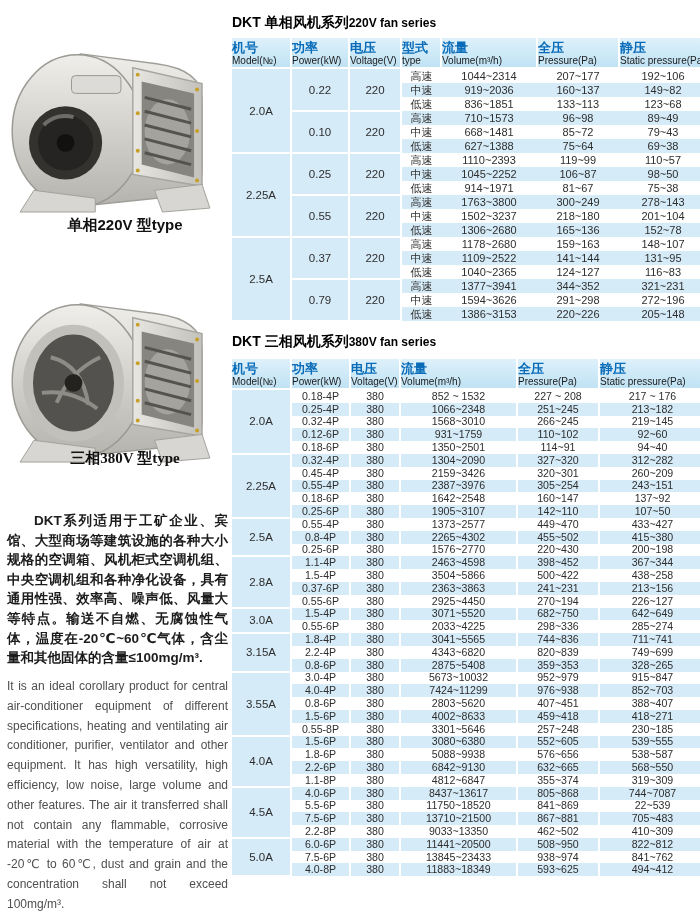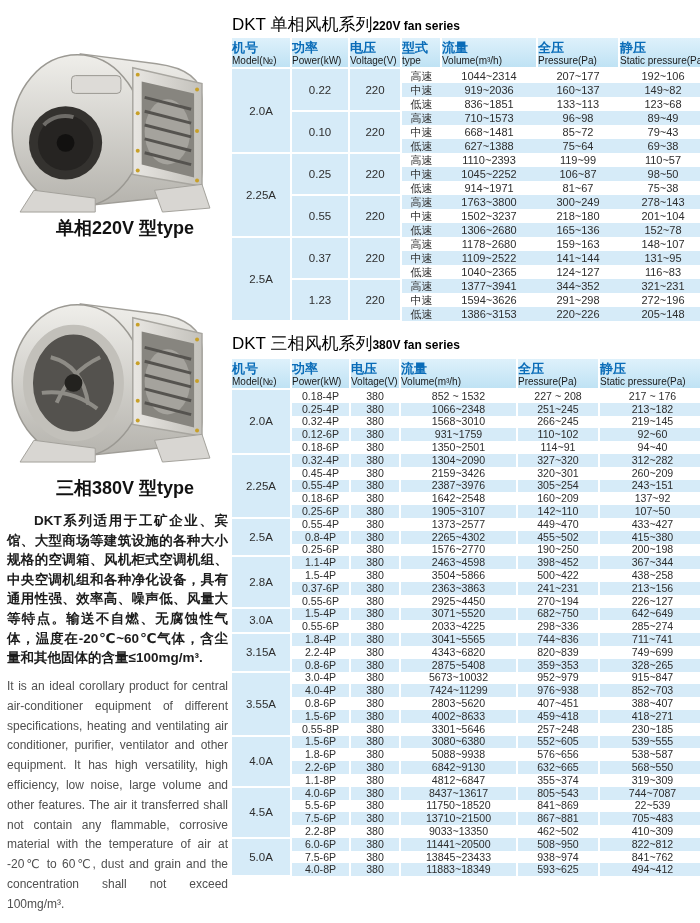--- a/index.html
+++ b/index.html
@@ -5,32 +5,32 @@
   html,body{margin:0;padding:0;background:#e9e9e9;}
   .page{position:relative;width:700px;height:923px;background:#ffffff;margin:0 auto;
         font-family:"Liberation Sans","DejaVu Sans",sans-serif;overflow:hidden;}
 
   
   .left-col{position:absolute;left:0;top:0;width:232px;height:923px;}
   .fanimg{position:absolute;left:6px;width:218px;height:174px;}
   .fan1{top:42px;}
   .fan2{top:292px;}
   .fan-caption{position:absolute;left:30px;width:190px;text-align:center;
-               font-size:18px;font-weight:bold;color:#111;}
+               font-size:15px;font-weight:bold;color:#111;}
   .cap1{top:216px;}
-  .cap2{top:476px;}
+  .cap2{top:449px;font-family:Liberation Serif, serif;}
   .cn-text{position:absolute;left:7px;top:511px;width:221px;font-size:13.5px;font-weight:bold;
            color:#1c1c1c;line-height:19.6px;text-align:justify;text-indent:2em;}
   .en-text{position:absolute;left:7px;top:677px;width:221px;font-size:12px;color:#4f4f4f;
            line-height:19.8px;text-align:justify;}
 
   
   .right-col{position:absolute;left:230px;top:0;width:464px;height:923px;}
   .tbl-title{position:absolute;left:2px;white-space:nowrap;}
-  .tbl-title .cn{font-size:17px;font-weight:normal;color:#000;}
+  .tbl-title .cn{font-size:14px;font-weight:bold;color:#000;}
   .tbl-title .en{font-size:12px;font-weight:bold;color:#000;}
   #t1-title{top:13px;}
   #t2-title{top:332px;}
 
   table{border-collapse:collapse;table-layout:fixed;width:462px;position:absolute;left:0;}
   #table1{top:36px;}
   #table2{top:357px;}
 
   th{padding:0;height:29px;vertical-align:middle;text-align:left;
      background:linear-gradient(180deg,#def1fb 0%,#bfe2f4 100%);border:2px solid #fff;}
@@ -280,21 +280,21 @@
             <td class="dcell blue">141~144</td>
             <td class="dcell blue">131~95</td>
           </tr>
           <tr>
             <td class="dcell">低速</td>
             <td class="dcell">1040~2365</td>
             <td class="dcell">124~127</td>
             <td class="dcell">116~83</td>
           </tr>
           <tr>
-            <td class="mcell" rowspan="3">1.23</td>
+            <td class="mcell" rowspan="3">0.79</td>
             <td class="mcell" rowspan="3">220</td>
             <td class="dcell blue">高速</td>
             <td class="dcell blue">1377~3941</td>
             <td class="dcell blue">344~352</td>
             <td class="dcell blue">321~231</td>
           </tr>
           <tr>
             <td class="dcell">中速</td>
             <td class="dcell">1594~3626</td>
             <td class="dcell">291~298</td>
@@ -397,21 +397,21 @@
             <td class="dcell2 blue">0.55-4P</td>
             <td class="dcell2 blue">380</td>
             <td class="dcell2 blue">2387~3976</td>
             <td class="dcell2 blue">305~254</td>
             <td class="dcell2 blue">243~151</td>
           </tr>
           <tr>
             <td class="dcell2">0.18-6P</td>
             <td class="dcell2">380</td>
             <td class="dcell2">1642~2548</td>
-            <td class="dcell2">160~209</td>
+            <td class="dcell2">160~147</td>
             <td class="dcell2">137~92</td>
           </tr>
           <tr>
             <td class="dcell2 blue">0.25-6P</td>
             <td class="dcell2 blue">380</td>
             <td class="dcell2 blue">1905~3107</td>
             <td class="dcell2 blue">142~110</td>
             <td class="dcell2 blue">107~50</td>
           </tr>
           <tr>
@@ -426,21 +426,21 @@
             <td class="dcell2 blue">0.8-4P</td>
             <td class="dcell2 blue">380</td>
             <td class="dcell2 blue">2265~4302</td>
             <td class="dcell2 blue">455~502</td>
             <td class="dcell2 blue">415~380</td>
           </tr>
           <tr>
             <td class="dcell2">0.25-6P</td>
             <td class="dcell2">380</td>
             <td class="dcell2">1576~2770</td>
-            <td class="dcell2">190~250</td>
+            <td class="dcell2">220~430</td>
             <td class="dcell2">200~198</td>
           </tr>
           <tr>
             <td class="mcell" rowspan="4">2.8A</td>
             <td class="dcell2 blue">1.1-4P</td>
             <td class="dcell2 blue">380</td>
             <td class="dcell2 blue">2463~4598</td>
             <td class="dcell2 blue">398~452</td>
             <td class="dcell2 blue">367~344</td>
           </tr>
@@ -565,21 +565,21 @@
             <td class="dcell2">380</td>
             <td class="dcell2">4812~6847</td>
             <td class="dcell2">355~374</td>
             <td class="dcell2">319~309</td>
           </tr>
           <tr>
             <td class="mcell" rowspan="4">4.5A</td>
             <td class="dcell2 blue">4.0-6P</td>
             <td class="dcell2 blue">380</td>
             <td class="dcell2 blue">8437~13617</td>
-            <td class="dcell2 blue">805~543</td>
+            <td class="dcell2 blue">805~868</td>
             <td class="dcell2 blue">744~7087</td>
           </tr>
           <tr>
             <td class="dcell2">5.5-6P</td>
             <td class="dcell2">380</td>
             <td class="dcell2">11750~18520</td>
             <td class="dcell2">841~869</td>
             <td class="dcell2">22~539</td>
           </tr>
           <tr>

